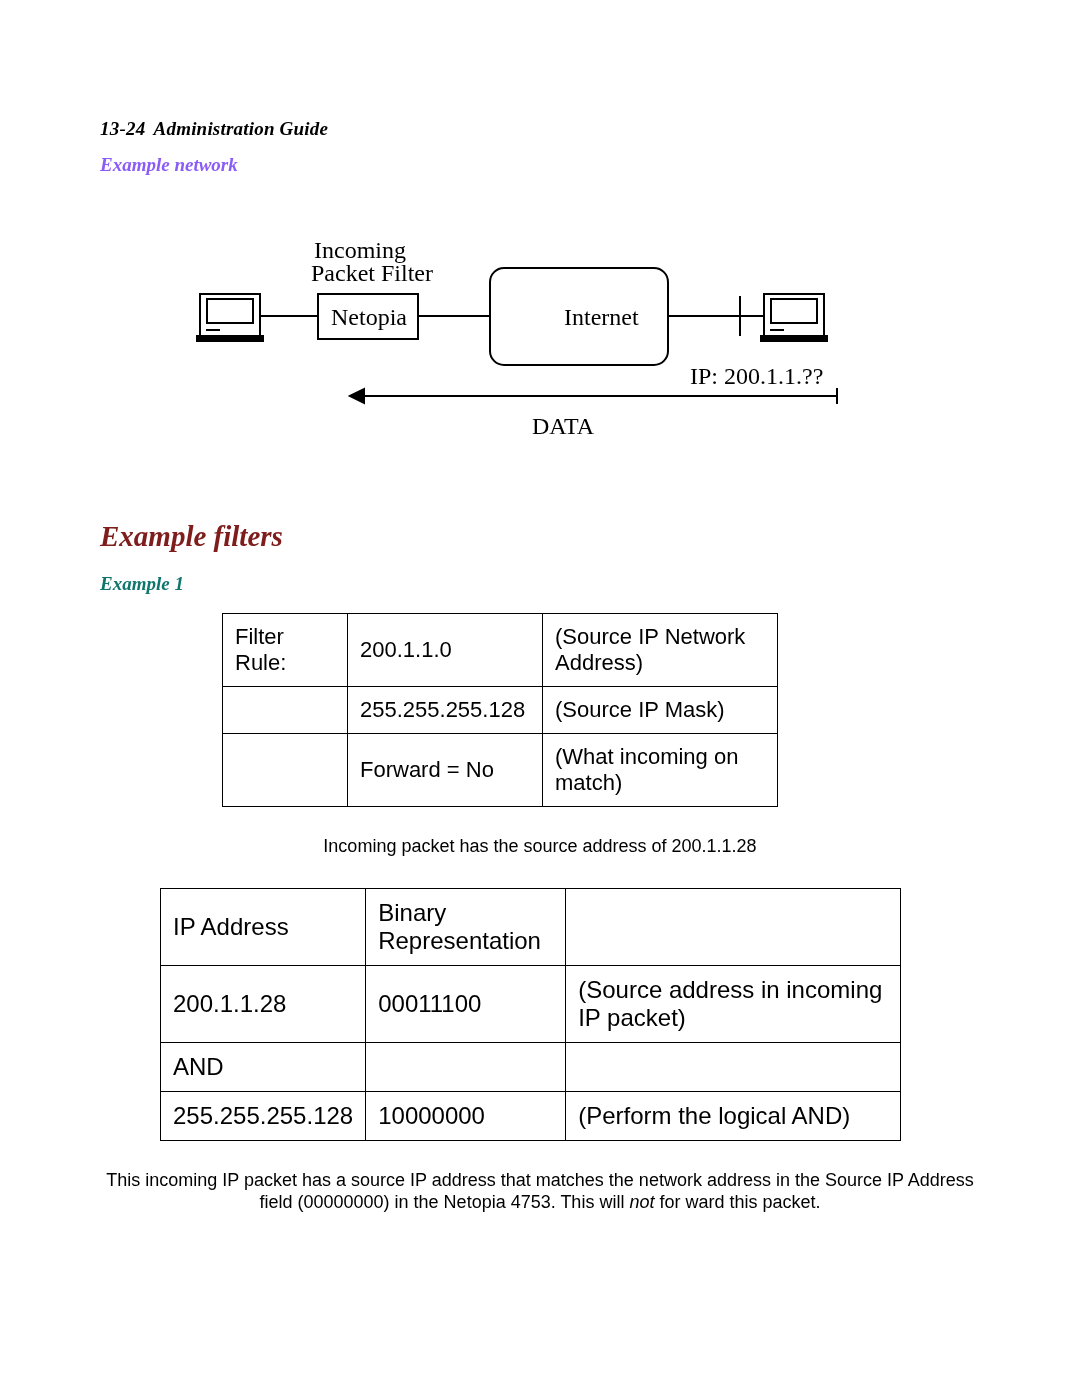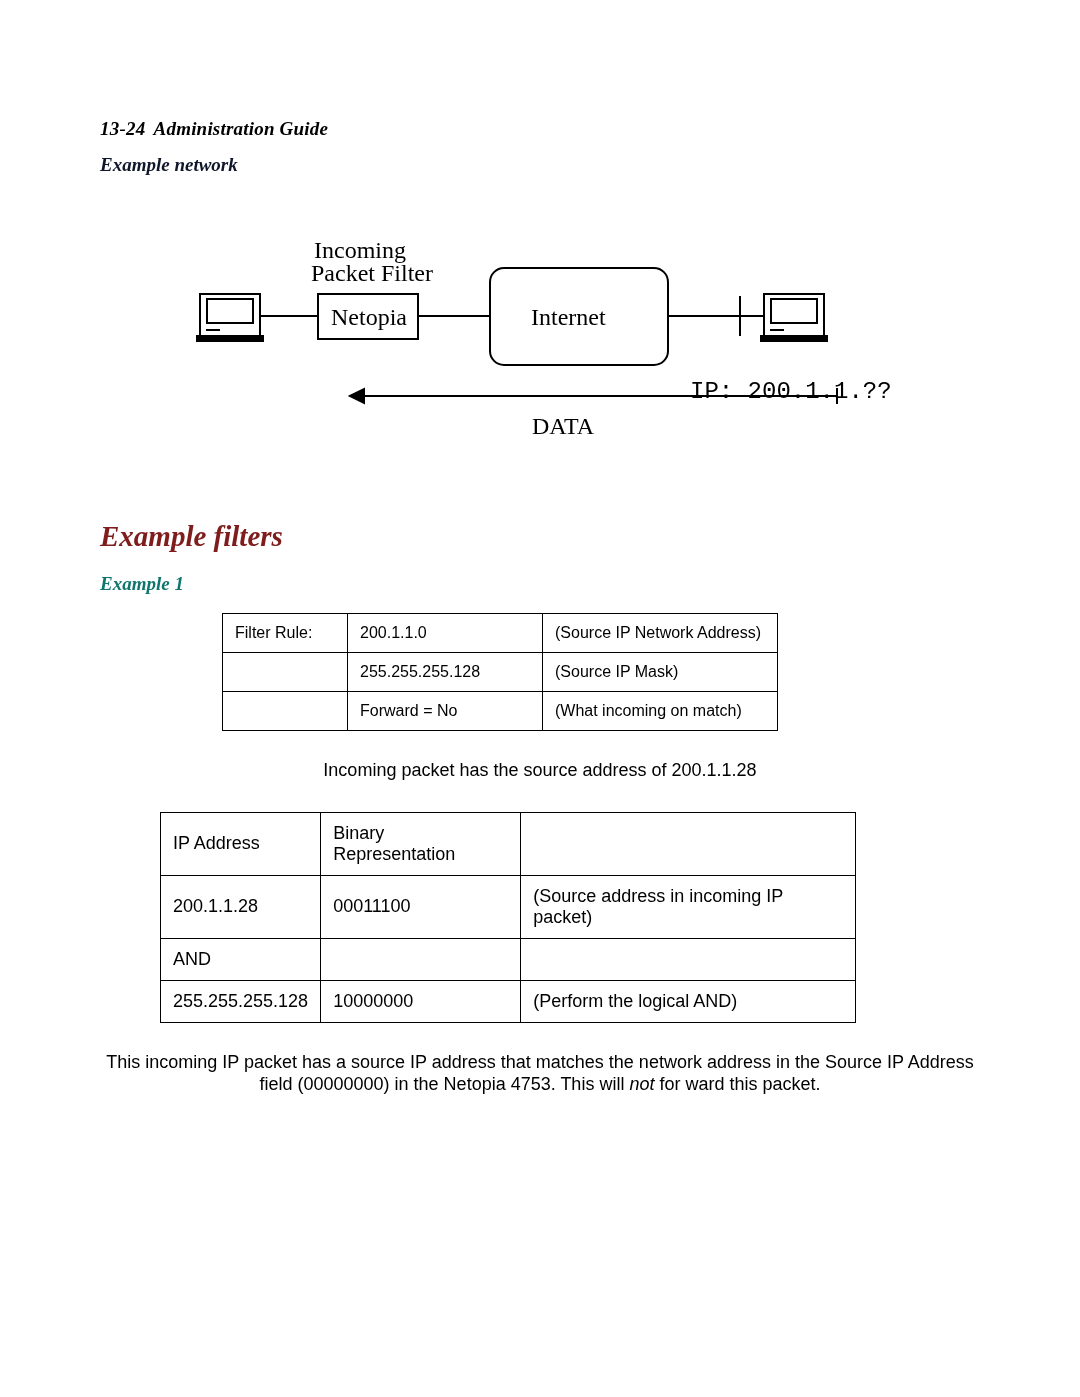--- a/index.html
+++ b/index.html
@@ -24,21 +24,21 @@
     font-weight: 700;
     font-size: 19px;
     letter-spacing: 0.2px;
   }
   .hdr-pagenum { margin-right: 4px; }
   .sub-green {
     font-family: Georgia, "Times New Roman", serif;
     font-style: italic;
     font-weight: 600;
     font-size: 19px;
-    color: #0f172a;
+    color: #8b5cf6;
     margin-top: 14px;
   }
   .diagram-wrap {
     position: relative;
     width: 880px;
     height: 230px;
     margin: 70px 0 0 0;
   }
   .diagram-svg { position: absolute; left: 0; top: 0; }
   .dlabel {
@@ -61,42 +61,42 @@
     font-style: italic;
     font-weight: 600;
     font-size: 19px;
     color: #0f766e;
     margin: 20px 0 0 0;
   }
   table.filter {
     border-collapse: collapse;
     margin: 18px 0 0 122px;
     font-family: Helvetica, Arial, sans-serif;
-    font-size: 16px;
+    font-size: 22px;
   }
   table.filter td {
     border: 1px solid #000;
     padding: 10px 12px;
     min-width: 60px;
   }
   table.filter td.c0 { width: 100px; }
   table.filter td.c1 { width: 170px; }
   table.filter td.c2 { width: 210px; }
   .body-text {
     font-family: Helvetica, Arial, sans-serif;
     font-size: 18px;
     margin-top: 28px;
     line-height: 1.25;
     text-align: center;
   }
   table.and {
     border-collapse: collapse;
     margin: 30px 0 0 60px;
     font-family: Helvetica, Arial, sans-serif;
-    font-size: 18px;
+    font-size: 24px;
   }
   table.and td {
     border: 1px solid #000;
     padding: 10px 12px;
   }
   table.and td.a0 { width: 130px; }
   table.and td.a1 { width: 175px; }
   table.and td.a2 { width: 310px; }
   .ital { font-style: italic; }
 </style>
@@ -140,22 +140,22 @@
 
         <line x1="250" y1="150" x2="737" y2="150"></line>
         <line x1="737" y1="142" x2="737" y2="158"></line>
         <polygon points="250,150 264,143 264,157" fill="#000" stroke="#000"></polygon>
       </g>
     </svg>
 
     <div class="dlabel" style="left:214px; top:-8px;">Incoming</div>
     <div class="dlabel" style="left:211px; top:15px;">Packet Filter</div>
     <div class="dlabel" style="left:231px; top:59px;">Netopia</div>
-    <div class="dlabel" style="left:431px; top:59px;">Internet</div>
-    <div class="dlabel" style="left:590px; top:134px;font-family:Liberation Mono, monospace;">IP: 200.1.1.??</div>
+    <div class="dlabel" style="left:464px; top:59px;">Internet</div>
+    <div class="dlabel" style="left:590px; top:118px;">IP: 200.1.1.??</div>
     <div class="dlabel" style="left:432px; top:168px;">DATA</div>
   </div>
 
   <div class="h2-green">Example filters</div>
   <div class="h3-green">Example 1</div>
 
   <table class="filter">
     <tbody>
         <tr>
       <td class="c0">Filter Rule:</td>

